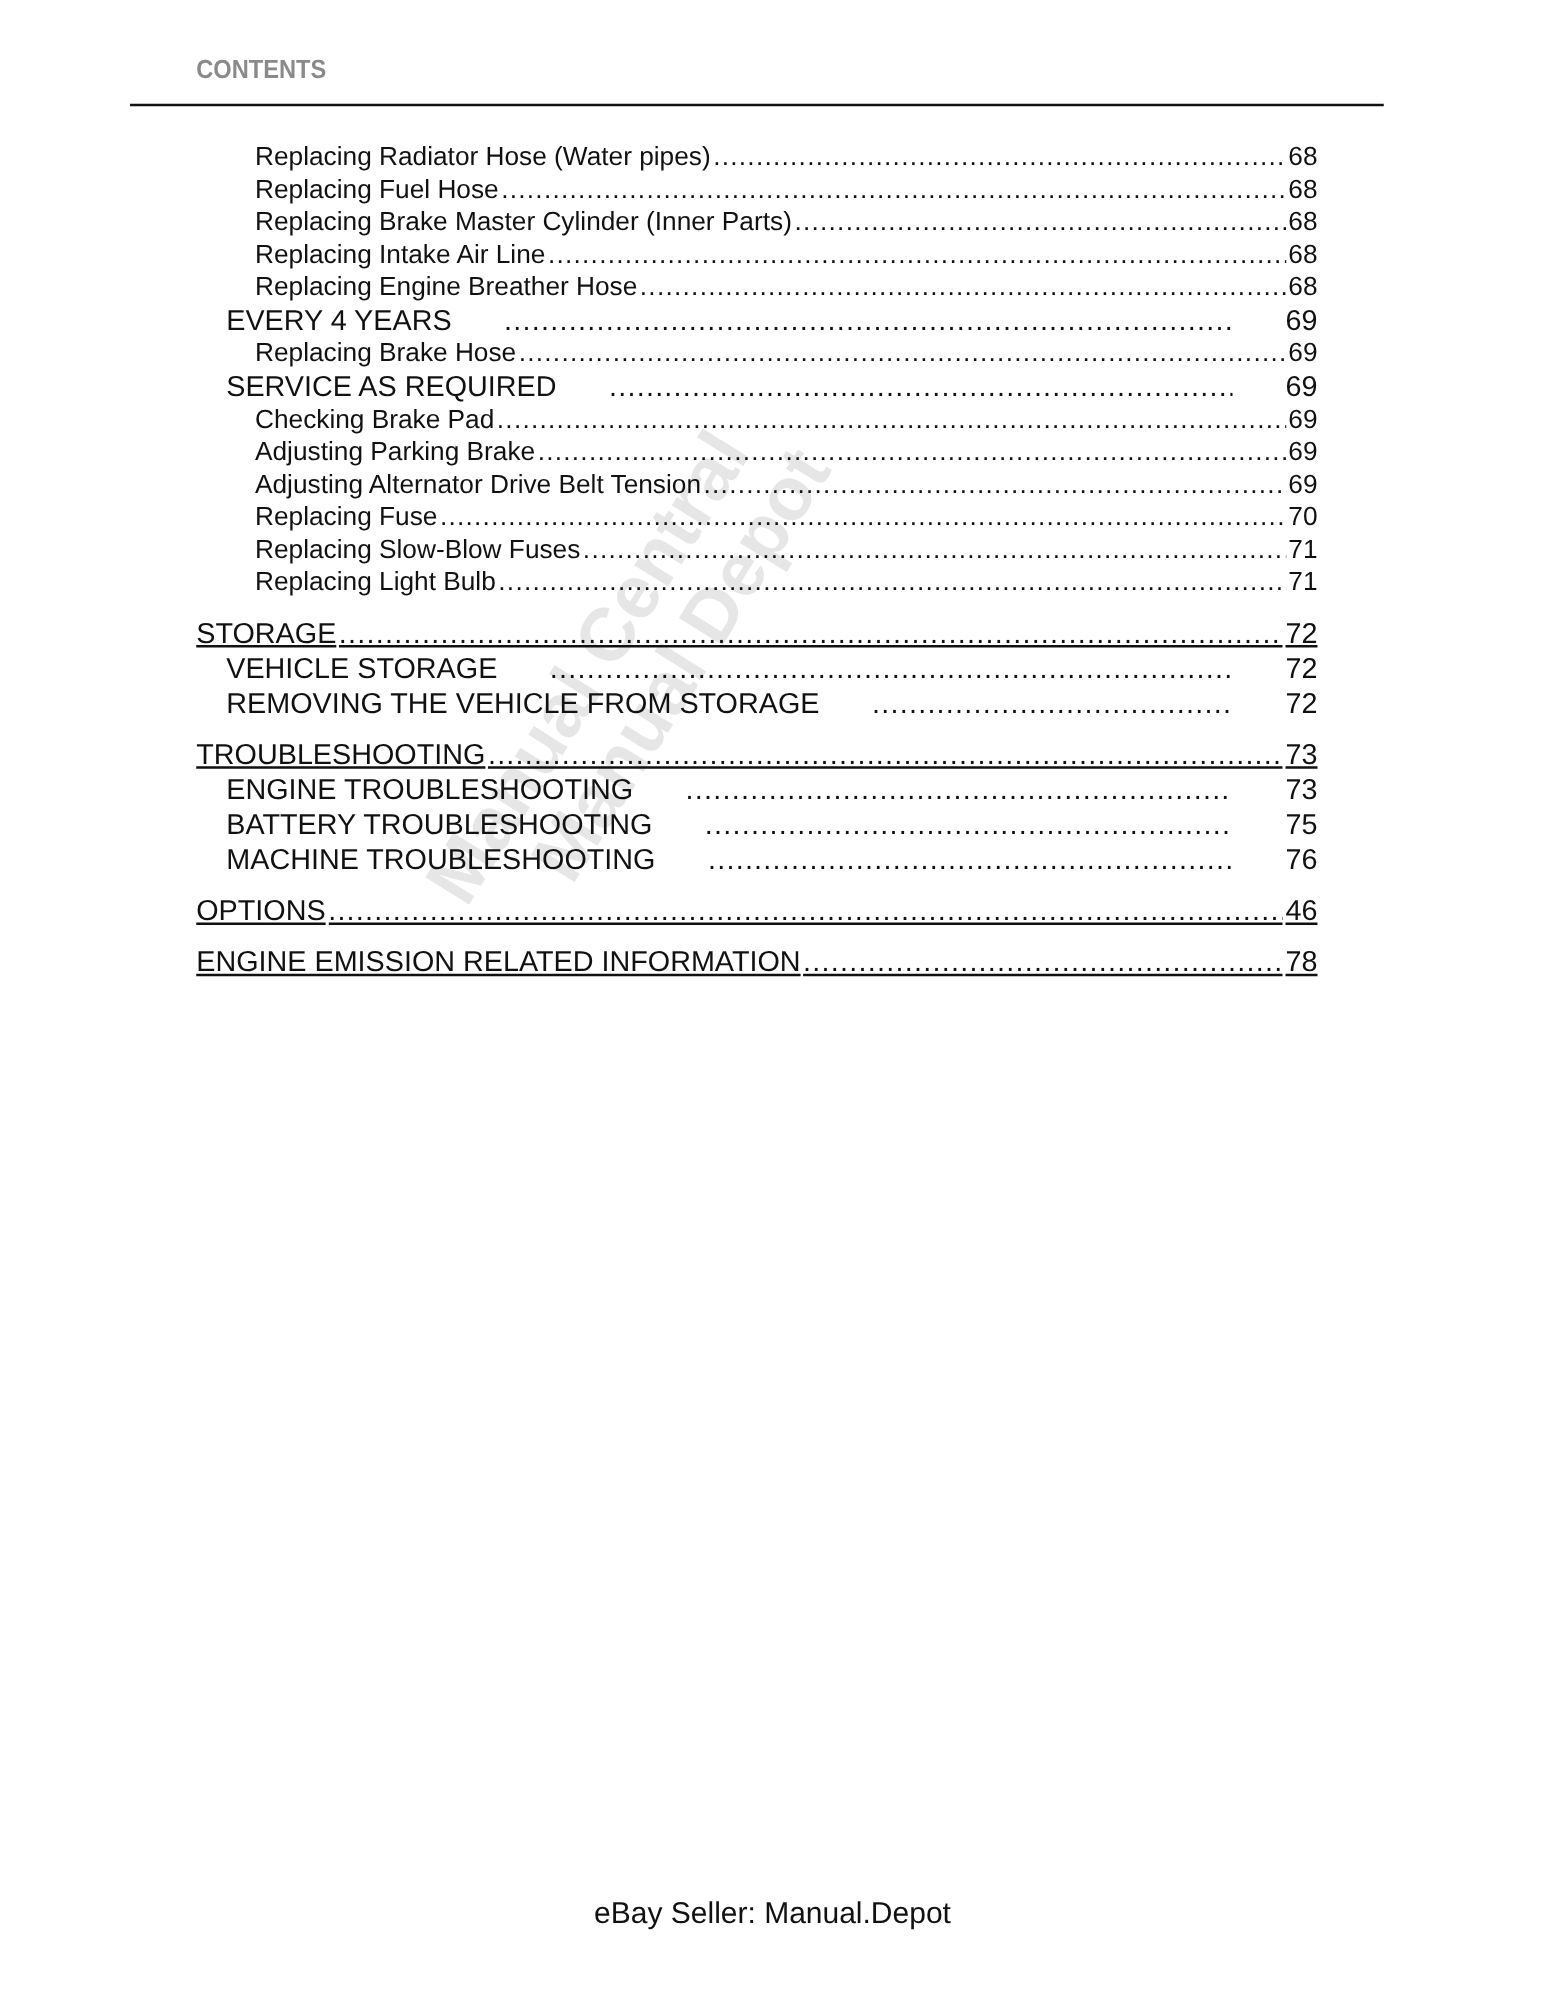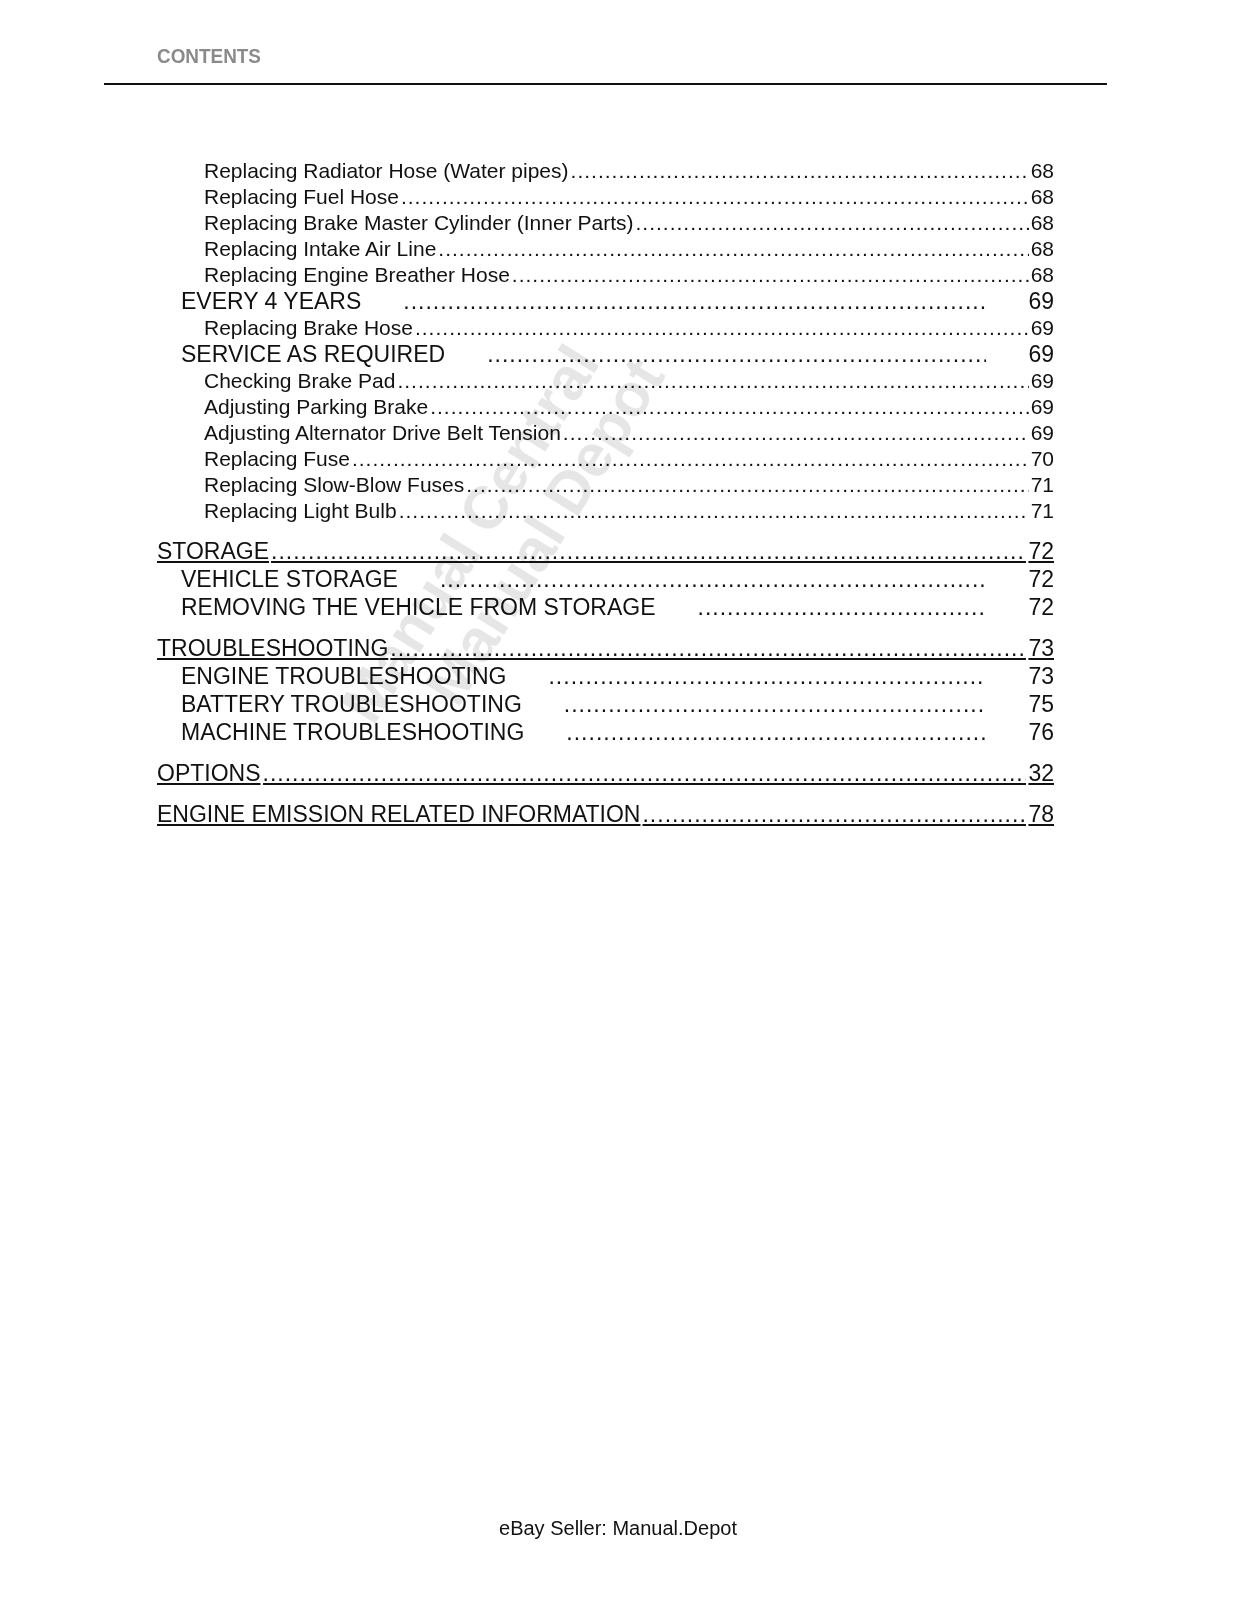--- a/index.html
+++ b/index.html
@@ -6,28 +6,28 @@
     body { width: 1236px; height: 1600px; position: relative; overflow: hidden;
            font-family: "Liberation Sans", sans-serif; color: #111; }
     .header-title { position: absolute; left: 157px; top: 44px; font-size: 21px;
                     font-weight: bold; color: #8a8a8a; letter-spacing: 0; transform: scaleX(0.9); transform-origin: left; }
     .header-rule { position: absolute; left: 104px; top: 83px; width: 1003px; height: 2px; background: #111; }
     .toc { position: absolute; left: 0; top: 0; width: 1236px; }
     .row { position: absolute; display: flex; align-items: baseline; right: 182px; white-space: nowrap; }
     .row .label { flex: none; }
     .row .dots { flex: 1 1 auto; overflow: hidden; margin: 0 2px; letter-spacing: 1px; }
     .row .dots::before { content: "..........................................................................................................................................................................................................................................................................................................."; }
-    .row .page { flex: none; text-align: right; margin-top: 45px; }
+    .row .page { flex: none; text-align: right; }
     .lvl3 { left: 204px; font-size: 21px; }
     .lvl2 { left: 181px; font-size: 23px; gap: 40px; }
     .lvl1 { left: 157px; font-size: 23px; text-decoration: underline; }
     .watermark { position: absolute; left: 330px; top: 700px; transform: rotate(-58deg); transform-origin: left top;
                  color: #e6e6e6; font-size: 60px; font-weight: bold; line-height: 62px; pointer-events: none; }
     .watermark div { white-space: nowrap; }
-    .footer { position: absolute; left: 0; width: 1236px; top: 1517px; text-align: center; font-size: 20px; color: #111; }
+    .footer { position: absolute; left: 0; width: 1236px; top: 1517px; text-align: center; font-size: 24px; color: #111; }
   </style>
 </head>
 <body>
 
 <div class="header-title">CONTENTS</div>
 <div class="header-rule"></div>
 
 <div class="watermark">
   <div>Manual Central</div>
   <div style="margin-left:60px">Manual Depot</div>
@@ -138,21 +138,21 @@
     </div>
   <div class="row lvl2" style="top:674px">
       <span class="label">MACHINE TROUBLESHOOTING</span>
       <span class="dots"></span>
       <span class="page">76</span>
     </div>
 
   <div class="row lvl1" style="top:715px">
       <span class="label">OPTIONS</span>
       <span class="dots"></span>
-      <span class="page">32</span>
+      <span class="page">46</span>
     </div>
   <div class="row lvl1" style="top:756px">
       <span class="label">ENGINE EMISSION RELATED INFORMATION</span>
       <span class="dots"></span>
       <span class="page">78</span>
     </div>
 </div>
 
 <div class="footer">eBay Seller: Manual.Depot</div>
 

